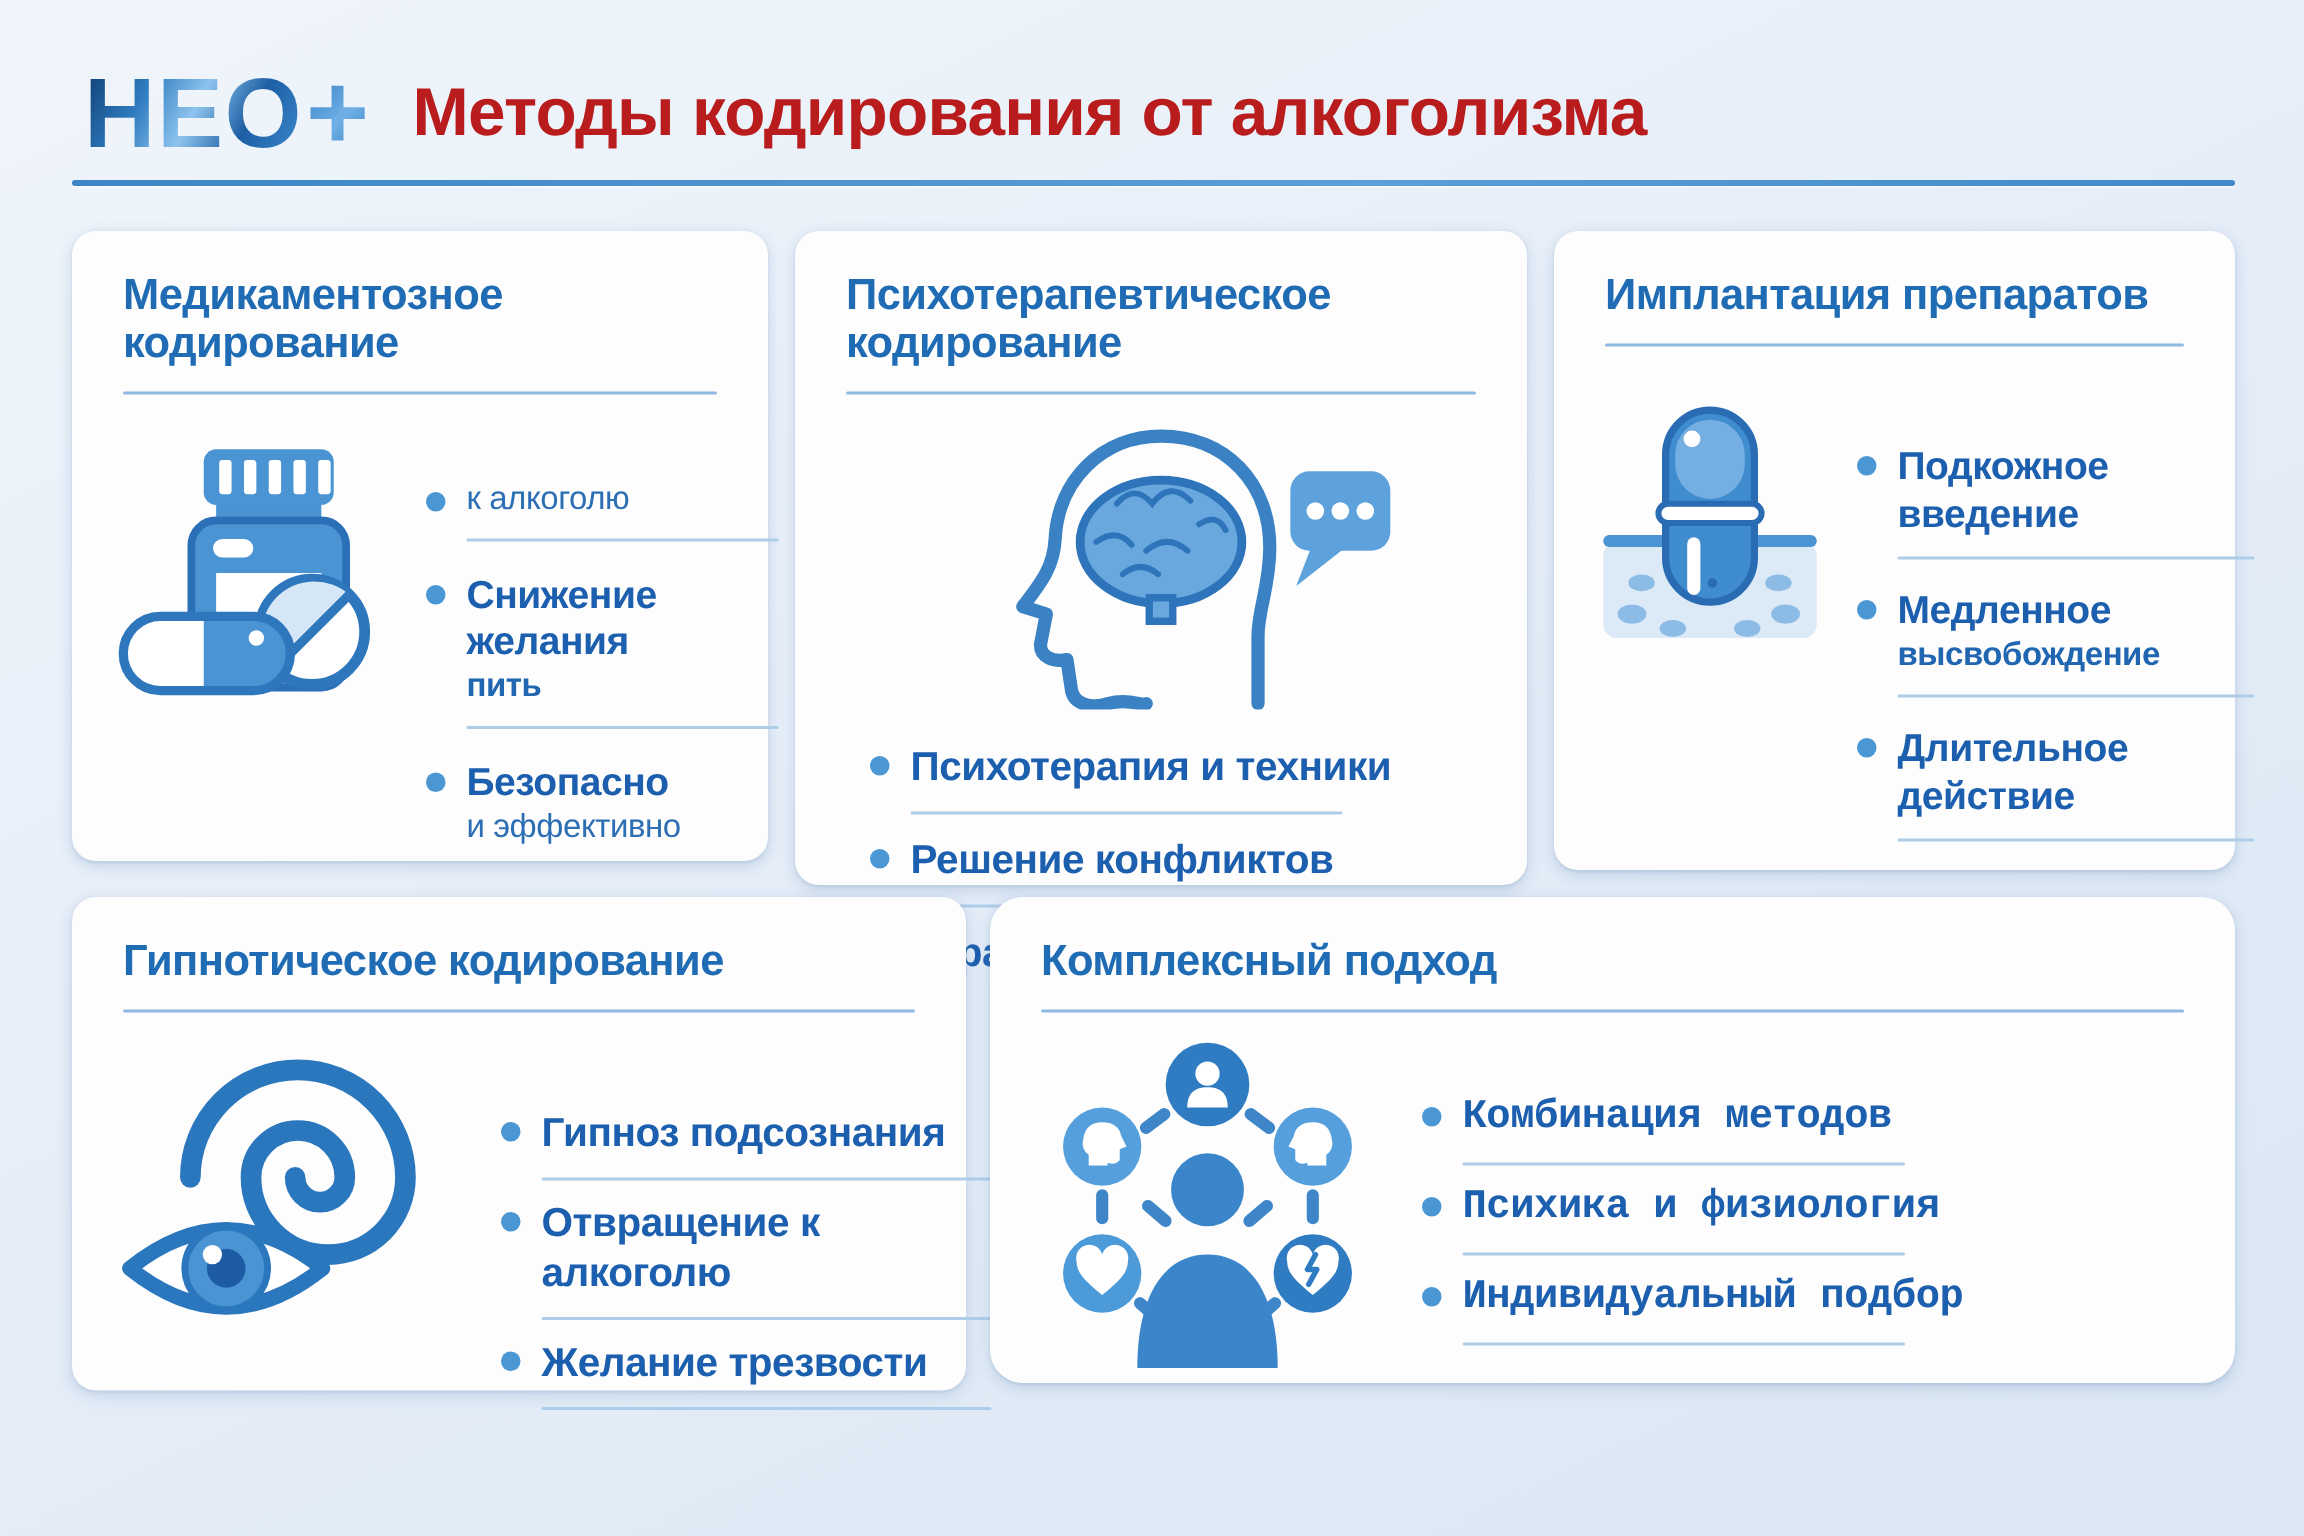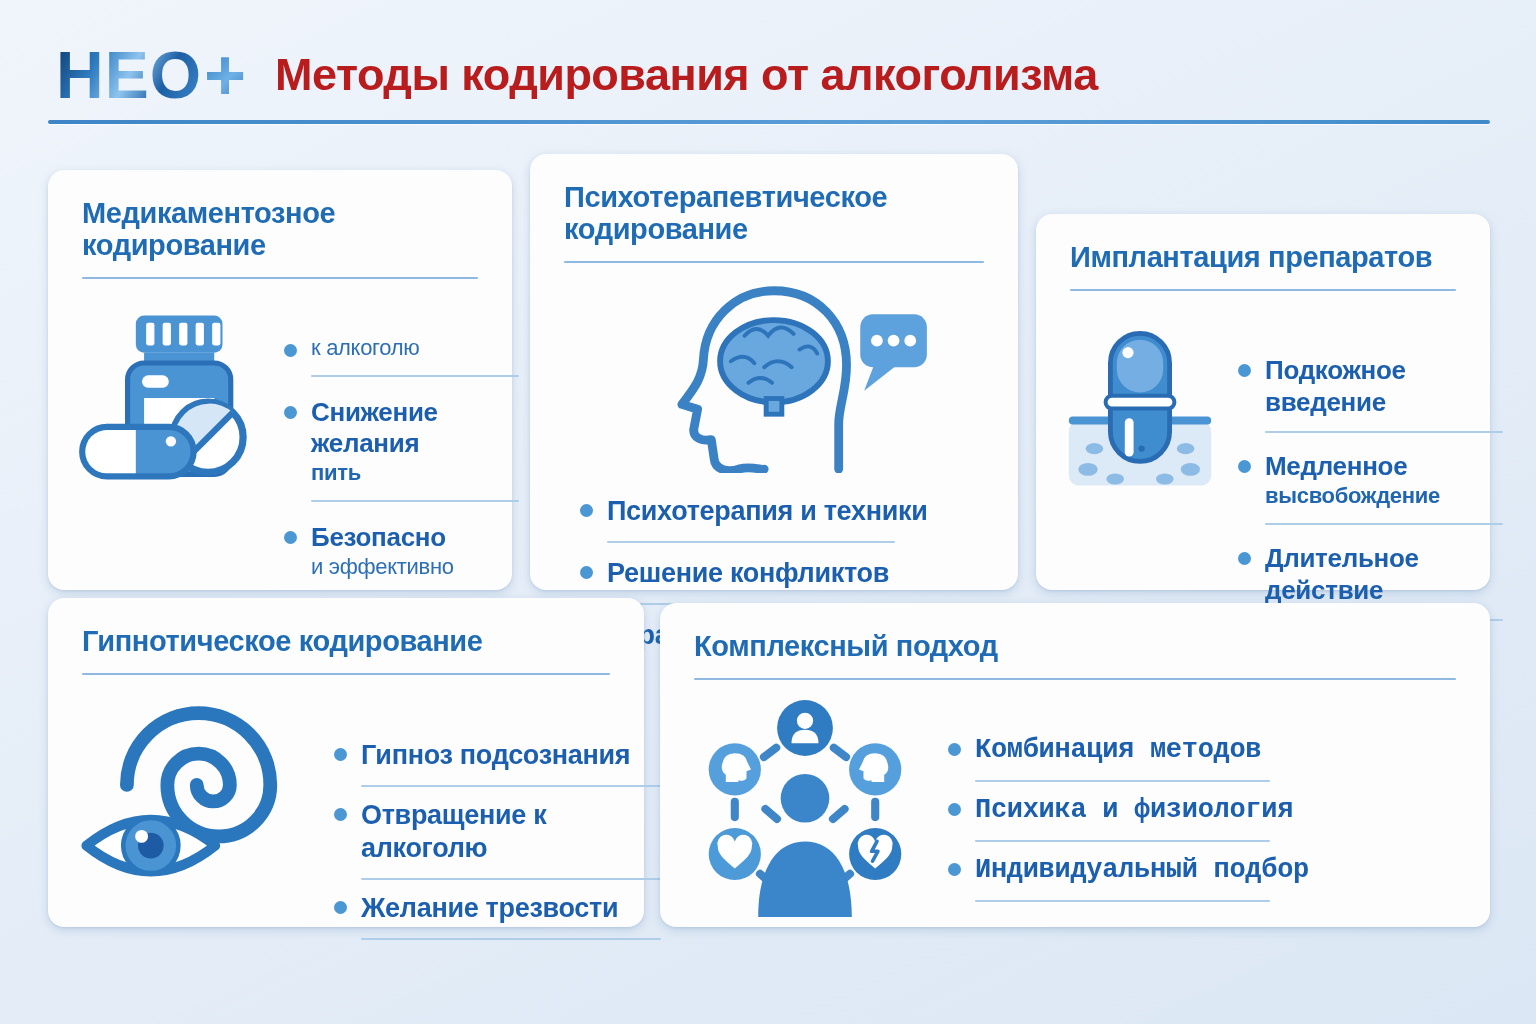--- a/index.html
+++ b/index.html
@@ -21,30 +21,30 @@
   .logo-plus{
     background:linear-gradient(135deg,#2f7cc0 10%,#6fb0e6 55%,#2a6db4 100%);
     -webkit-background-clip:text;background-clip:text;color:transparent;
     font-size:72px;margin-left:2px;font-weight:800;
   }
   h1{margin:0;font-size:45px;font-weight:700;color:#b91c1c;letter-spacing:-0.5px;}
   .header-rule{margin:8px 46px 0 48px;height:4px;border-radius:2px;
     background:linear-gradient(90deg,#3d85c6,#5b9fd8 60%,#4189c9);box-shadow:0 1px 0 rgba(255,255,255,.7);}
 
   
-  .row{display:flex;margin:0 46px 0 48px;align-items:flex-end;}
+  .row{display:flex;margin:0 46px 0 48px;align-items:flex-start;}
   .row1{gap:18px;margin-top:30px;}
   .row2{gap:16px;margin-top:8px;}
   .card{background:#fdfdfe;border-radius:16px;box-sizing:border-box;padding:26px 28px;
     box-shadow:0 3px 10px rgba(110,145,190,.30),0 1px 2px rgba(110,145,190,.18);}
   .c1{width:464px;height:420px;}
   .c2{width:488px;height:436px;}
-  .c3{width:454px;height:376px;}
+  .c3{width:454px;height:426px;}
   .c4{width:596px;height:329px;}
-  .c5{width:852px;height:324px;}
+  .c5{width:852px;height:324px;border-radius:22px;}
   .card h2{margin:2px 6px 0;font-size:29px;font-weight:700;color:#1f6cb5;letter-spacing:-0.4px;line-height:1.1;}
   .title-rule{height:2px;background:#6aa2d6;opacity:.75;margin:15px 6px 0;border-radius:1px;}
 
   .content{display:flex;}
   .c1 .content{margin-top:30px;gap:12px;}
   .c3 .content{margin-top:36px;gap:22px;}
   .c4 .content{margin-top:18px;gap:22px;}
   .c5 .content{margin-top:12px;gap:26px;font-family:Liberation Mono, monospace;}
   .c2 .icon-wrap{display:flex;justify-content:center;margin-top:14px;}
   .c2 ul{margin-top:22px;padding-left:22px;}

